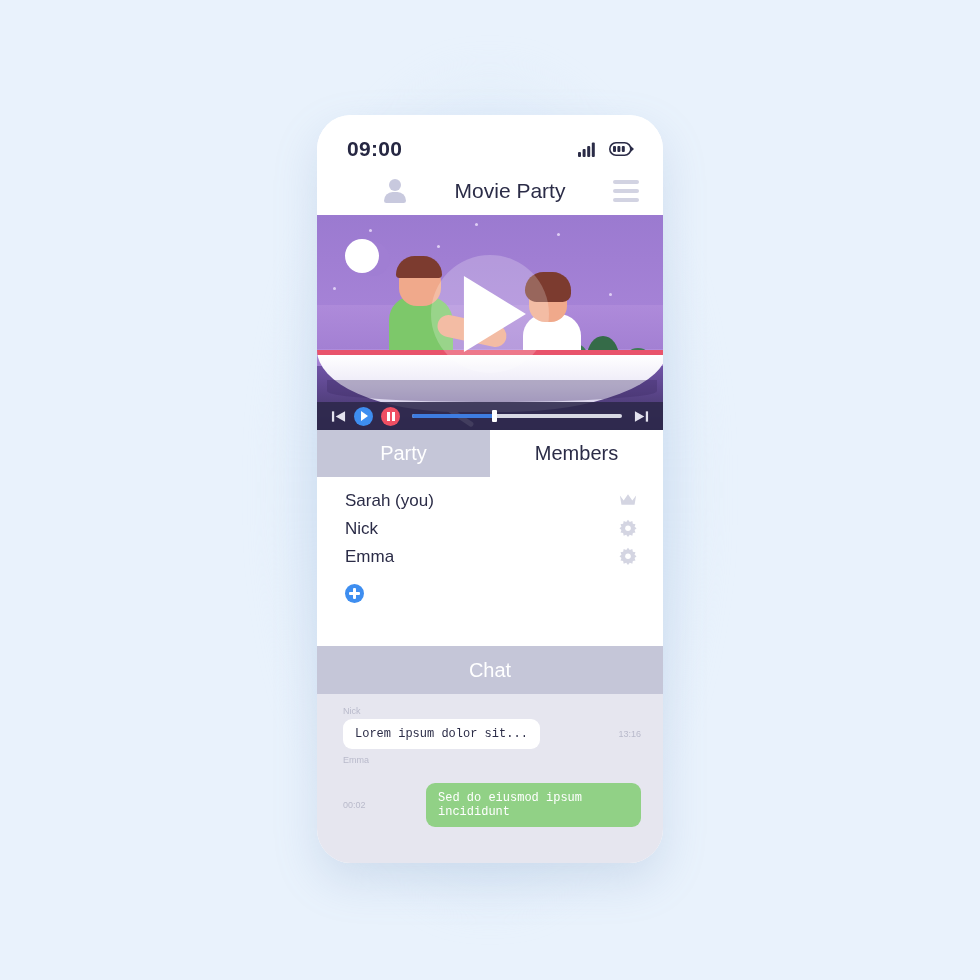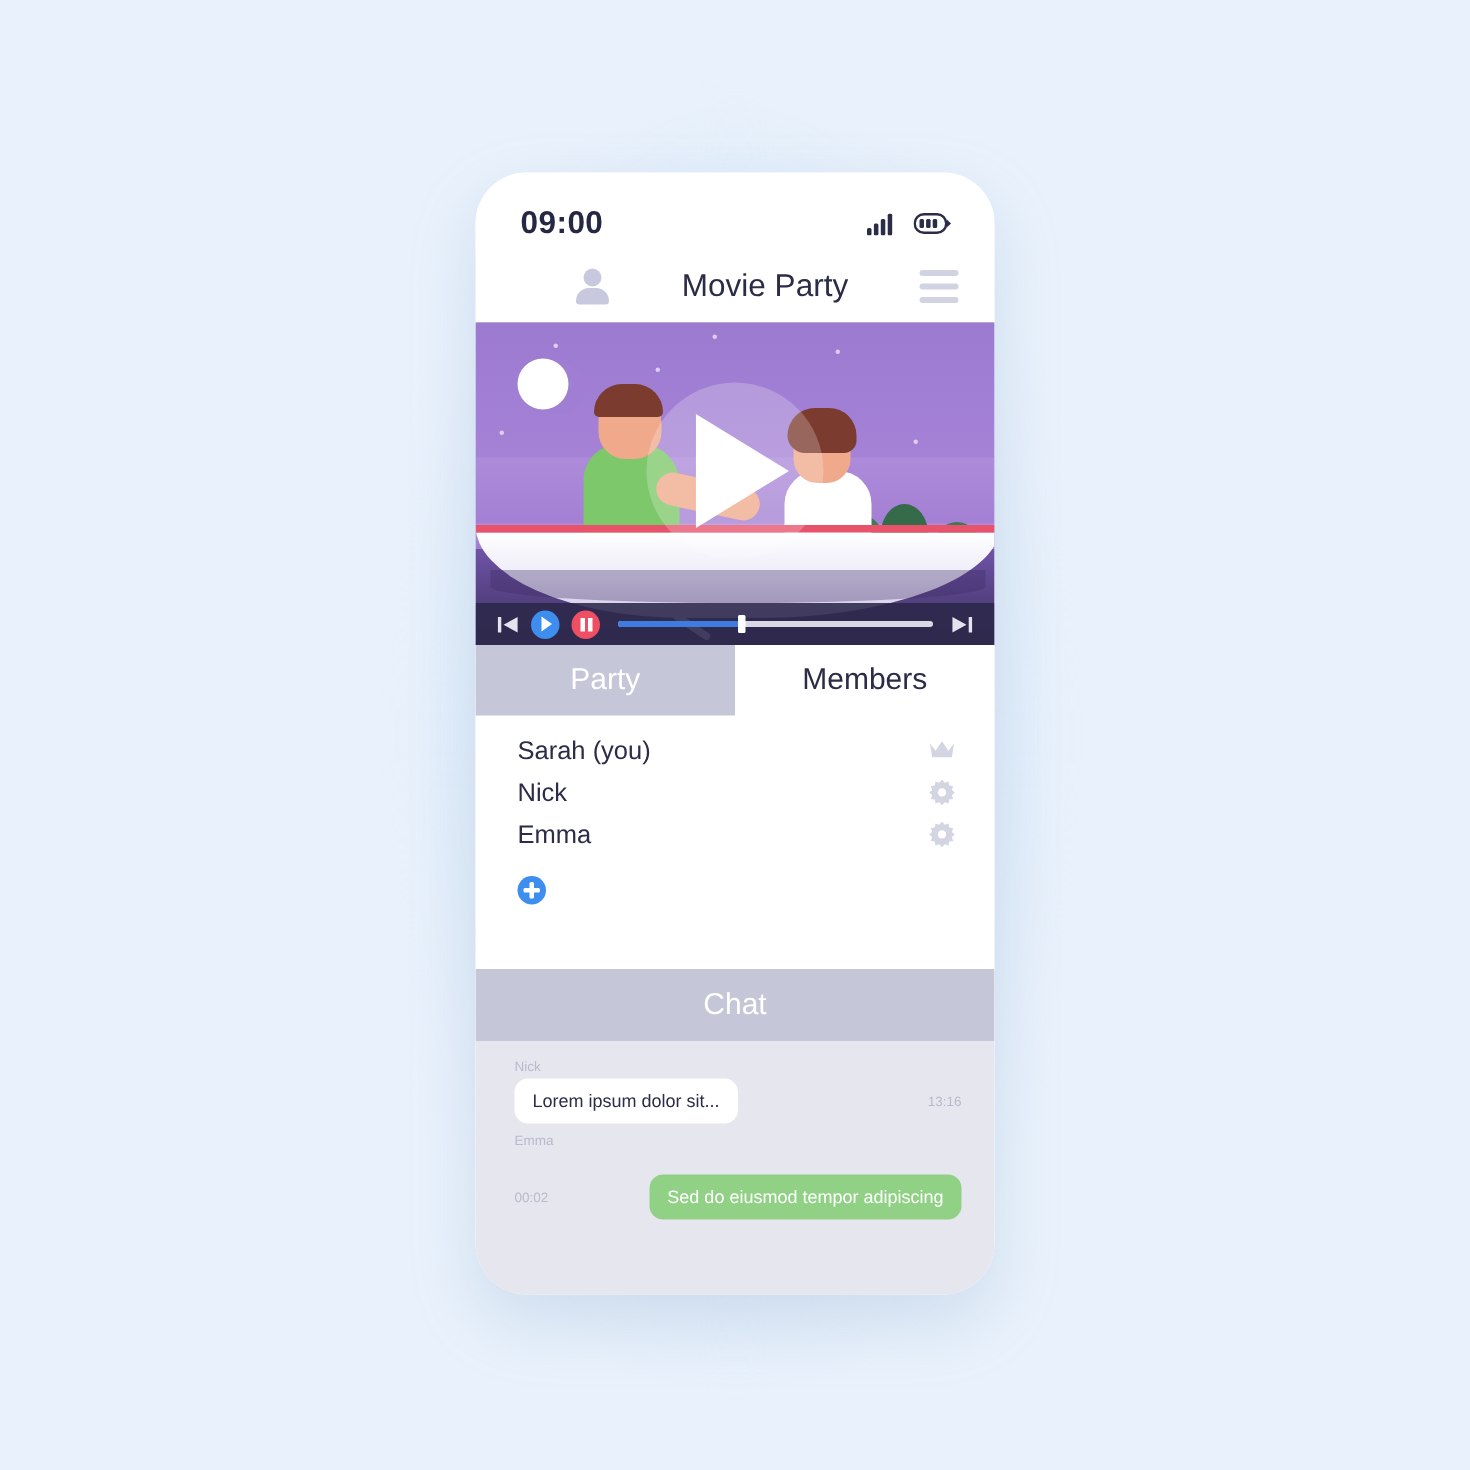--- a/index.html
+++ b/index.html
@@ -231,20 +231,21 @@
     padding: 12px 22px 6px 26px;
     height: 172px;
   }
   .msg-author { font-size: 9px; color: #b9bacb; margin-bottom: 3px; }
   .msg-line { display: flex; align-items: center; gap: 10px; margin-bottom: 6px; }
   .msg-line.out { justify-content: flex-start; }
   .bubble {
     background: #ffffff; color: #2b2c47;
     font-size: 12px; padding: 8px 12px; border-radius: 9px;
     max-width: 215px;
+    font-family: Liberation Mono, monospace;
   }
   .bubble.green { background: #91d186; color: #ffffff; }
   .msg-time { font-size: 9px; color: #b9bacb; flex: none; }
   .spacer { flex: 1; }
 
   
   .navbar {
     height: 62px; background: #e6e6ef;
     display: flex; align-items: center; justify-content: space-around;
     padding: 0 54px;
@@ -387,21 +388,21 @@
         <div class="bubble">Lorem ipsum dolor sit...</div>
         <div class="spacer"></div>
         <div class="msg-time">13:16</div>
       </div>
 
       <div class="msg-author">Emma</div>
 
       <div class="msg-line out" style="margin-top:18px;">
         <div class="msg-time">00:02</div>
         <div class="spacer"></div>
-        <div class="bubble green">Sed do eiusmod tempor adipiscing</div>
+        <div class="bubble green">Sed do eiusmod ipsum incididunt</div>
       </div>
     </div>
 
     <div class="navbar">
       <div class="nav-back"></div>
       <div class="nav-home"></div>
       <div class="nav-recent"></div>
     </div>
 
   </div>

